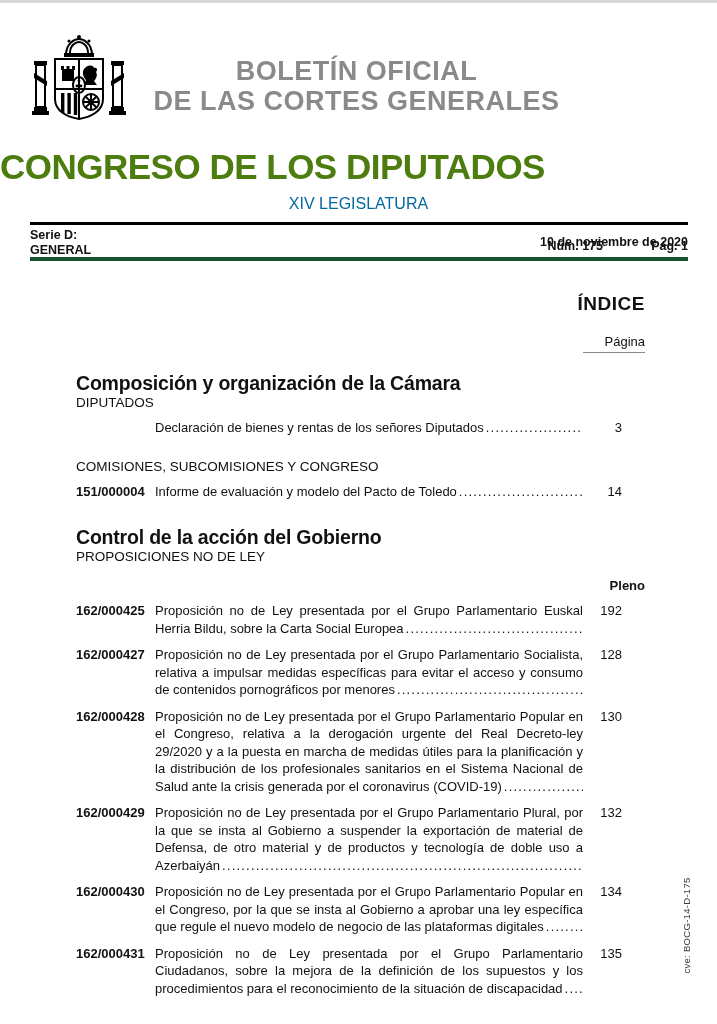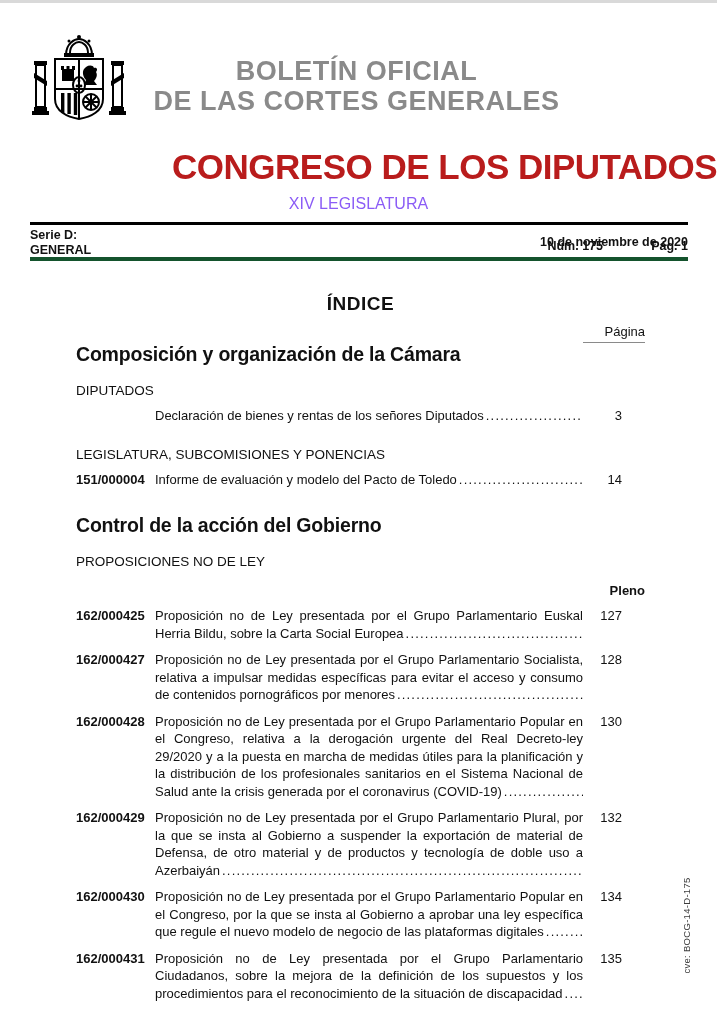--- a/index.html
+++ b/index.html
@@ -20,47 +20,47 @@
   
   .masthead { position: relative; height: 130px; }
   .crest { position: absolute; left: 28px; top: 30px; width: 102px; height: 100px; }
   .masthead-text { position: absolute; top: 53px; left: 0; right: 4px; text-align: center; }
   .masthead-line {
     font-size: 27px; font-weight: bold; line-height: 30px;
     color: #8a8a8a; letter-spacing: 0.5px;
   }
 
   .doc-title {
-    margin-top: 14px; text-align: right;
-    font-size: 35px; font-weight: bold; color: #b91c1c; letter-spacing: -0.5px;
-  }
-  .legislature { margin-top: 8px; text-align: center; font-size: 16px; color: #8b5cf6; }
+    margin-top: 14px; text-align: left;
+    font-size: 35px; font-weight: bold; color: #4d7c0f; letter-spacing: -0.5px;
+  }
+  .legislature { margin-top: 8px; text-align: center; font-size: 16px; color: #0369a1; }
 
   
   .info-bar {
     margin: 9px 29px 0 30px;
     border-top: 3px solid #000; border-bottom: 4px solid #14532d;
     position: relative; height: 39px;
     font-size: 12.5px; font-weight: bold;
   }
   .serie-block { position: absolute; left: 0; top: 3px; line-height: 15px; }
   .info-date { position: absolute; left: 0; right: 0; bottom: 8px; text-align: right; }
   .info-num { position: absolute; right: 85px; bottom: 4px; }
   .info-pag { position: absolute; right: 0; bottom: 4px; }
 
   
   .content { margin: 0 72px 0 76px; }
-  .index-title { margin-top: 32px; text-align: center; font-size: 19px; font-weight: bold; letter-spacing: 0.5px; }
+  .index-title { margin-top: 32px; text-align: right; font-size: 19px; font-weight: bold; letter-spacing: 0.5px; }
   .pagina-label {
-    width: 62px; margin-left: auto; margin-top: 9px;
+    width: 62px; margin-left: auto; margin-top: 19px;
     text-align: right; font-size: 13px; padding-bottom: 3px;
     border-bottom: 1.5px solid #8a8a8a;
   }
-  .section-heading { font-size: 19.5px; font-weight: bold; letter-spacing: -0.2px; }
-  .group-label { margin-top: 17px; font-size: 13.5px; }
+  .section-heading { margin-top: 19px; font-size: 19.5px; font-weight: bold; letter-spacing: -0.2px; }
+  .group-label { font-size: 13.5px; }
   .sub-label { margin-top: 14px; margin-left: 116px; font-size: 13px; font-weight: bold; text-align: right; }
 
   .entry { display: flex; margin-top: 9px; font-size: 13px; line-height: 17.5px; }
   .e-num { flex: 0 0 79px; font-weight: bold; align-self: flex-start; }
   .e-desc { flex: 1; text-align: justify; position: relative; overflow: hidden; }
   .dots::after {
     content: "................................................................................................................................................................";
     position: absolute; white-space: nowrap; letter-spacing: 1.2px; margin-left: 2px; color: #111;
   }
   .e-page { flex: 0 0 62px; text-align: right; padding-right: 23px; }
@@ -155,36 +155,36 @@
 
     <div class="section-heading">Composición y organización de la Cámara</div>
 
     <div class="group-label">DIPUTADOS</div>
     <div class="entry">
       <div class="e-num"></div>
       <div class="e-desc"><span>Declaración de bienes y rentas de los señores Diputados</span><span class="dots"></span></div>
       <div class="e-page">3</div>
     </div>
 
-    <div class="group-label" style="margin-top:22px">LEGISLATURA, SUBCOMISIONES Y PONENCIAS</div>
+    <div class="group-label" style="margin-top:22px">COMISIONES, SUBCOMISIONES Y CONGRESO</div>
     <div class="entry">
       <div class="e-num">151/000004</div>
       <div class="e-desc"><span>Informe de evaluación y modelo del Pacto de Toledo</span><span class="dots"></span></div>
       <div class="e-page">14</div>
     </div>
 
     <div class="section-heading" style="margin-top:26px">Control de la acción del Gobierno</div>
 
     <div class="group-label">PROPOSICIONES NO DE LEY</div>
     <div class="sub-label">Pleno</div>
 
     <div class="entry">
       <div class="e-num">162/000425</div>
       <div class="e-desc"><span>Proposición no de Ley presentada por el Grupo Parlamentario Euskal Herria Bildu, sobre la Carta Social Europea</span><span class="dots"></span></div>
-      <div class="e-page">127</div>
+      <div class="e-page">192</div>
     </div>
 
     <div class="entry">
       <div class="e-num">162/000427</div>
       <div class="e-desc"><span>Proposición no de Ley presentada por el Grupo Parlamentario Socialista, relativa a impulsar medidas específicas para evitar el acceso y consumo de contenidos pornográficos por menores</span><span class="dots"></span></div>
       <div class="e-page">128</div>
     </div>
 
     <div class="entry">
       <div class="e-num">162/000428</div>

